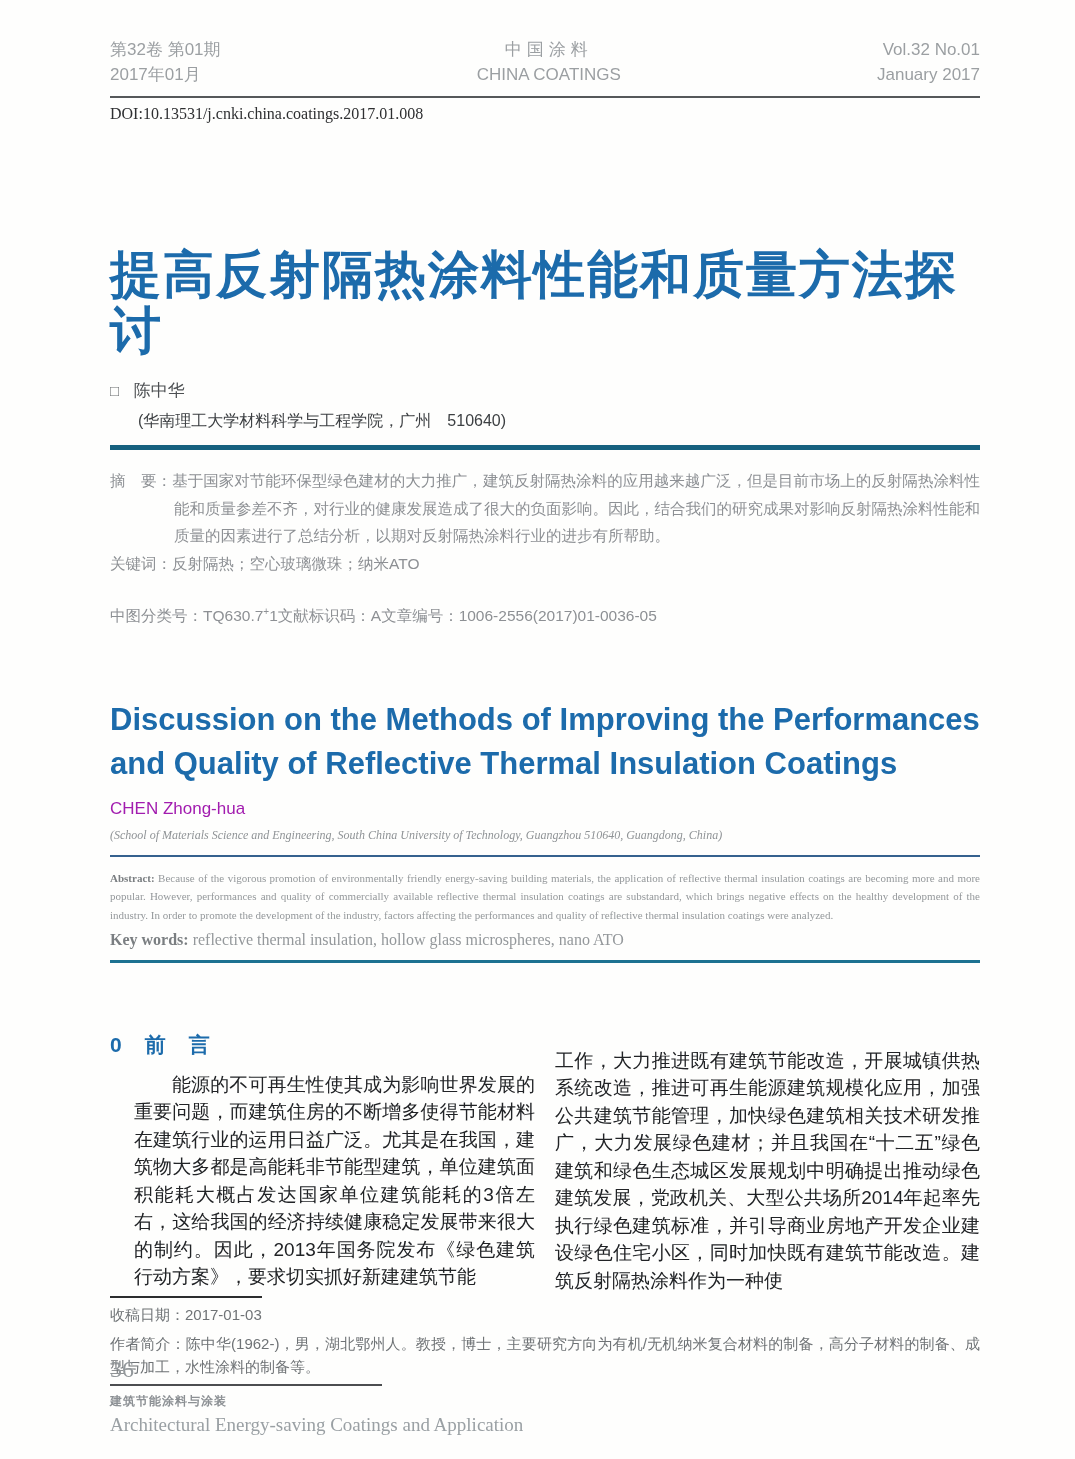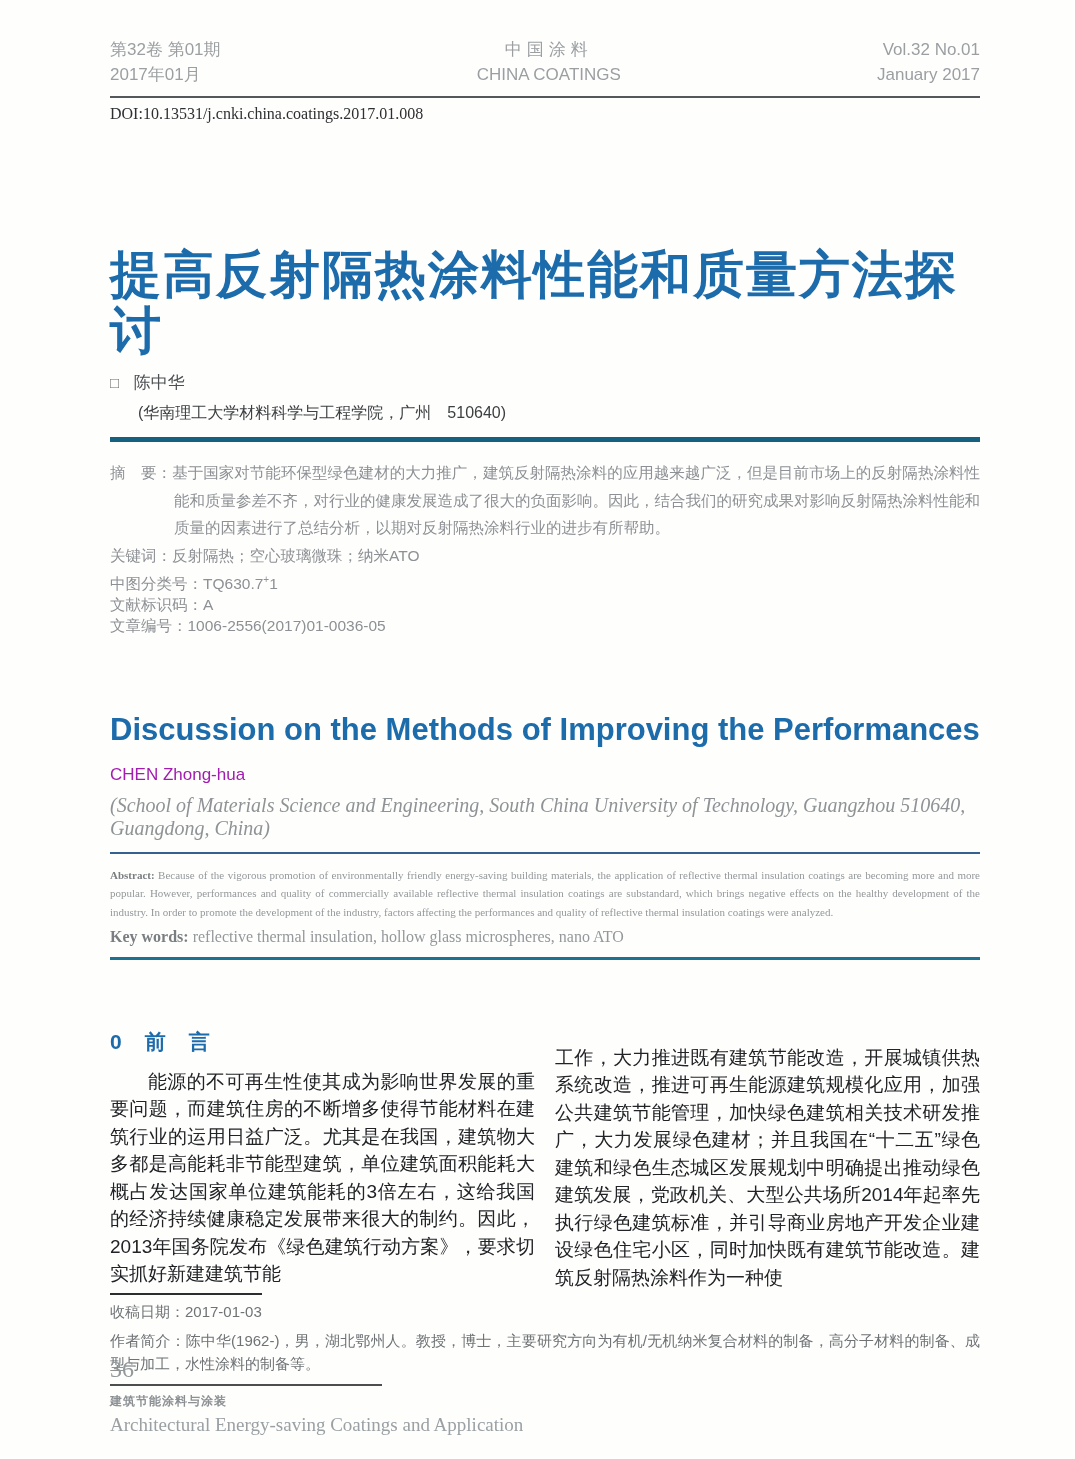--- a/index.html
+++ b/index.html
@@ -13,56 +13,56 @@
              margin-top:38px; padding-bottom:9px; border-bottom:2px solid #55585a; }
   .jheader .col { color:#9b9fa2; font-size:17px; line-height:1.45; }
   .jheader .col.center { text-align:center; }
   .jheader .col.right { text-align:right; }
   .cn-spaced { letter-spacing:5px; }
   .doi { margin-top:7px; font-family:"Liberation Serif", serif; font-size:16px; color:#2e2f31; }
 
   
   .cn-title { margin-top:124px; font-size:51px; font-weight:bold; color:#1c6bab;
               letter-spacing:2px; line-height:1.1; }
-  .author-row { margin-top:12px; font-size:17px; color:#4d5053; }
+  .author-row { margin-top:20px; font-size:17px; color:#4d5053; }
   .author-row .marker { font-size:15px; color:#6a6d70; margin-right:10px; }
   .cn-affil { margin-top:9px; padding-left:28px; font-size:16px; color:#3d4043; }
   .rule-thick { margin-top:13px; height:5px; background:#16617f; }
 
   
   .cn-abstract { margin-top:17px; padding-left:64px; text-indent:-64px; font-size:15.5px;
                  color:#8d9094; line-height:1.76; text-align:justify; }
   .cn-keywords { margin-top:5px; font-size:15.5px; color:#8d9094; }
-  .meta-row { margin-top:7px; display:flex; justify-content:flex-start;
-              font-size:15.5px; color:#8d9094;flex-direction:column; }
+  .meta-row { margin-top:31px; display:flex; justify-content:flex-start;
+              font-size:15.5px; color:#8d9094; }
   .meta-row sup { font-size:10px; }
 
   
   .en-title { margin-top:71px; font-size:31px; font-weight:bold; color:#1c6bab; line-height:1.42; }
   .en-author { margin-top:13px; font-size:17px; color:#a21caf; }
   .en-affil { margin-top:9px; font-family:"Liberation Serif", serif; font-style:italic;
-              font-size:20px; color:#8f9396; }
+              font-size:12px; color:#8f9396; }
   .rule-navy { margin-top:12px; height:2px; background:#35618e; }
 
   
   .en-abstract { margin-top:12px; font-family:"Liberation Serif", serif; font-size:11px;
                  color:#94989b; line-height:1.64; text-align:justify; }
   .en-abstract .b { font-weight:bold; color:#7a7e81; }
   .en-keywords { margin-top:7px; font-family:"Liberation Serif", serif; font-size:16px;
                  color:#94989b; }
   .en-keywords .b { font-weight:bold; color:#7a7e81; }
   .rule-teal { margin-top:11px; height:3px; background:#1d7291; }
 
   
   .columns { margin-top:68px; display:flex; gap:20px; }
   .colm { flex:1; min-width:0; }
   .sec-heading { font-size:21px; font-weight:bold; color:#1c6bab; letter-spacing:1px; }
   .body-para { margin-top:12px; font-size:19px; color:#212326; line-height:1.45;
                text-align:justify; }
-  .body-para.indent { text-indent:2em; }
+  .body-para.indent { text-indent:2em;margin-left:24px; }
   .rp-offset { padding-top:4px; }
 
   
   .footnote { margin-top:2px; }
   .fn-rule { width:152px; border-top:2px solid #2c2d2e; }
   .fn-text { margin-top:5px; font-size:15px; color:#6f7376; line-height:1.55; text-align:justify; }
 
   
   .pfooter { position:absolute; left:110px; top:1356px; width:870px; }
   .page-num { font-family:"Liberation Serif", serif; font-size:24px; color:#93989b; }
@@ -103,20 +103,21 @@
     <p class="cn-abstract"><span>摘　要：</span><span>基于国家对节能环保型绿色建材的大力推广，建筑反射隔热涂料的应用越来越广泛，但是目前市场上的反射隔热涂料性能和质量参差不齐，对行业的健康发展造成了很大的负面影响。因此，结合我们的研究成果对影响反射隔热涂料性能和质量的因素进行了总结分析，以期对反射隔热涂料行业的进步有所帮助。</span></p>
     <p class="cn-keywords"><span>关键词：</span><span>反射隔热；空心玻璃微珠；纳米ATO</span></p>
     <div class="meta-row">
       <span><span>中图分类号：</span><span>TQ630.7</span><sup>+</sup><span>1</span></span>
       <span><span>文献标识码：</span><span>A</span></span>
       <span><span>文章编号：</span><span>1006-2556(2017)01-0036-05</span></span>
     </div>
 
     <h2 class="en-title">
       <div>Discussion on the Methods of Improving the Performances</div>
+      <div>and Quality of Reflective Thermal Insulation Coatings</div>
     </h2>
     <div class="en-author">CHEN Zhong-hua</div>
     <div class="en-affil">(School of Materials Science and Engineering, South China University of Technology, Guangzhou 510640, Guangdong, China)</div>
     <div class="rule-navy"></div>
 
     <p class="en-abstract"><span class="b">Abstract:</span><span> Because of the vigorous promotion of environmentally friendly energy-saving building materials, the application of reflective thermal insulation coatings are becoming more and more popular. However, performances and quality of commercially available reflective thermal insulation coatings are substandard, which brings negative effects on the healthy development of the industry. In order to promote the development of the industry, factors affecting the performances and quality of reflective thermal insulation coatings were analyzed.</span></p>
     <p class="en-keywords"><span class="b">Key words:</span><span> reflective thermal insulation, hollow glass microspheres, nano ATO</span></p>
     <div class="rule-teal"></div>
 
     <div class="columns">

